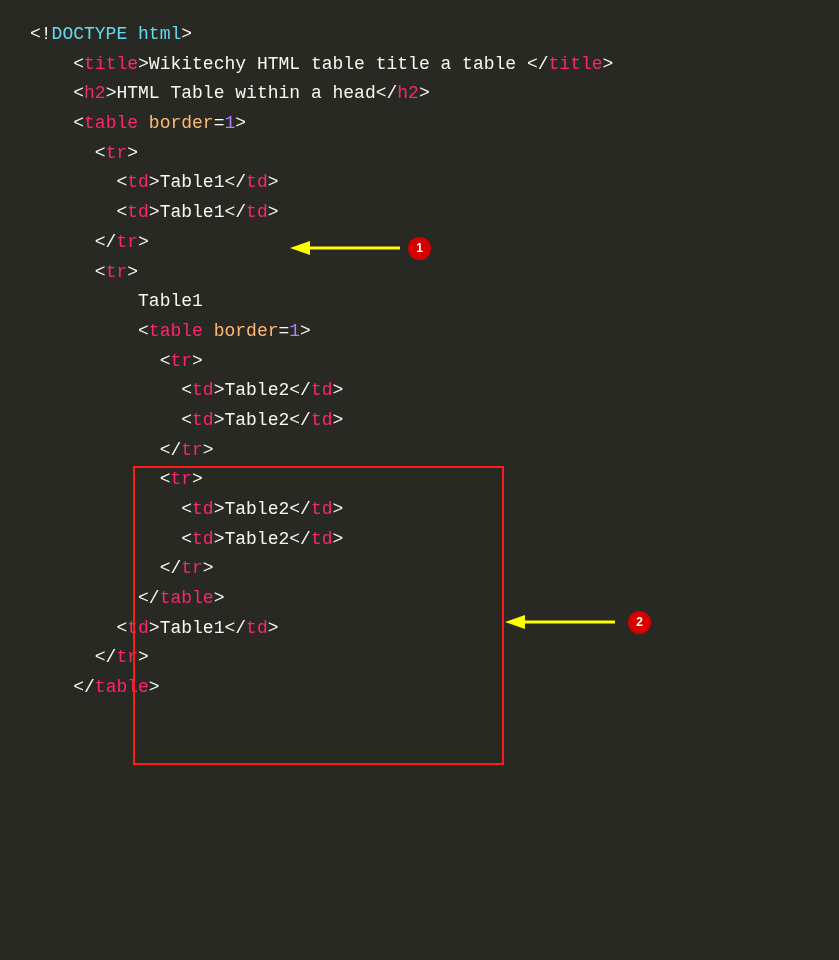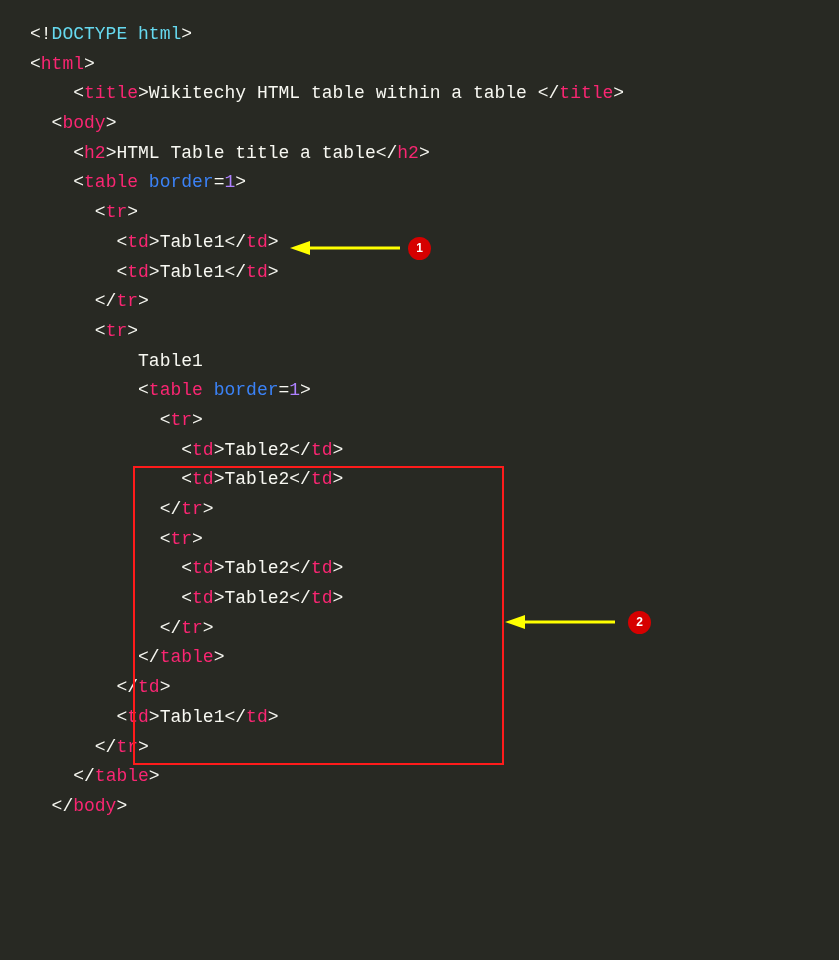--- a/index.html
+++ b/index.html
@@ -19,21 +19,21 @@
     box-sizing: border-box;
     border-radius: 29px;
   }
   .line {
     white-space: pre;
     position: relative;
   }
   .p  { color: #f8f8f2; } 
   .kw { color: #66d9ef; } 
   .tag{ color: #f92672; } 
-  .attr{ color: #3b82f6; } 
+  .attr{ color: #fdba74; } 
   .txt{ color: #f8f8f2; } 
   .num{ color: #ae81ff; } 
   
   .highlight-box {
     position: absolute;
     border: 2px solid #ff1b1b;
     background: transparent;
     z-index: 2;
     pointer-events: none;
   }
@@ -61,29 +61,27 @@
     overflow: visible;
   }
 </style>
 </head>
 <body>
 
 <div class="editor">
 
 <div class="line"><span class="p">&lt;!</span><span class="kw">DOCTYPE</span><span class="kw"> html</span><span class="p">&gt;</span></div>
 
-<div class="line"><span class="p">&lt;</span><span class="tag">html</span><span class="p">&gt;</span></div>
 
 
-<div class="line"><span class="p">    </span><span class="p">&lt;</span><span class="tag">title</span><span class="p">&gt;</span><span class="txt">Wikitechy HTML table within a table </span><span class="p">&lt;/</span><span class="tag">title</span><span class="p">&gt;</span></div>
+<div class="line"><span class="p">    </span><span class="p">&lt;</span><span class="tag">title</span><span class="p">&gt;</span><span class="txt">Wikitechy HTML table title a table </span><span class="p">&lt;/</span><span class="tag">title</span><span class="p">&gt;</span></div>
 
 
-<div class="line"><span class="p">  </span><span class="p">&lt;</span><span class="tag">body</span><span class="p">&gt;</span></div>
 
-<div class="line"><span class="p">    </span><span class="p">&lt;</span><span class="tag">h2</span><span class="p">&gt;</span><span class="txt">HTML Table title a table</span><span class="p">&lt;/</span><span class="tag">h2</span><span class="p">&gt;</span></div>
+<div class="line"><span class="p">    </span><span class="p">&lt;</span><span class="tag">h2</span><span class="p">&gt;</span><span class="txt">HTML Table within a head</span><span class="p">&lt;/</span><span class="tag">h2</span><span class="p">&gt;</span></div>
 
 <div class="line"><span class="p">    </span><span class="p">&lt;</span><span class="tag">table</span><span class="txt"> </span><span class="attr">border</span><span class="p">=</span><span class="num">1</span><span class="p">&gt;</span></div>
 
 <div class="line"><span class="p">      </span><span class="p">&lt;</span><span class="tag">tr</span><span class="p">&gt;</span></div>
 
 <div class="line"><span class="p">        </span><span class="p">&lt;</span><span class="tag">td</span><span class="p">&gt;</span><span class="txt">Table1</span><span class="p">&lt;/</span><span class="tag">td</span><span class="p">&gt;</span></div>
 
 <div class="line"><span class="p">        </span><span class="p">&lt;</span><span class="tag">td</span><span class="p">&gt;</span><span class="txt">Table1</span><span class="p">&lt;/</span><span class="tag">td</span><span class="p">&gt;</span></div>
 
 <div class="line"><span class="p">      </span><span class="p">&lt;/</span><span class="tag">tr</span><span class="p">&gt;</span></div>
@@ -106,29 +104,27 @@
 <div class="line"><span class="p">            </span><span class="p">&lt;</span><span class="tag">tr</span><span class="p">&gt;</span></div>
 
 <div class="line"><span class="p">              </span><span class="p">&lt;</span><span class="tag">td</span><span class="p">&gt;</span><span class="txt">Table2</span><span class="p">&lt;/</span><span class="tag">td</span><span class="p">&gt;</span></div>
 
 <div class="line"><span class="p">              </span><span class="p">&lt;</span><span class="tag">td</span><span class="p">&gt;</span><span class="txt">Table2</span><span class="p">&lt;/</span><span class="tag">td</span><span class="p">&gt;</span></div>
 
 <div class="line"><span class="p">            </span><span class="p">&lt;/</span><span class="tag">tr</span><span class="p">&gt;</span></div>
 
 <div class="line"><span class="p">          </span><span class="p">&lt;/</span><span class="tag">table</span><span class="p">&gt;</span></div>
 
-<div class="line"><span class="p">        </span><span class="p">&lt;/</span><span class="tag">td</span><span class="p">&gt;</span></div>
 
 <div class="line"><span class="p">        </span><span class="p">&lt;</span><span class="tag">td</span><span class="p">&gt;</span><span class="txt">Table1</span><span class="p">&lt;/</span><span class="tag">td</span><span class="p">&gt;</span></div>
 
 <div class="line"><span class="p">      </span><span class="p">&lt;/</span><span class="tag">tr</span><span class="p">&gt;</span></div>
 
 <div class="line"><span class="p">    </span><span class="p">&lt;/</span><span class="tag">table</span><span class="p">&gt;</span></div>
 
-<div class="line"><span class="p">  </span><span class="p">&lt;/</span><span class="tag">body</span><span class="p">&gt;</span></div>
 
 
 <div class="highlight-box" style="left:133px; top:466px; width:367px; height:295px;"></div>
 
 <svg class="arrow arrow-svg" style="left:290px; top:236px;" width="110" height="24">
   <line x1="110" y1="12" x2="18" y2="12" stroke="#ffff00" stroke-width="3"></line>
   <polygon points="0,12 20,5 20,19" fill="#ffff00"></polygon>
 </svg>
 <div class="badge" style="left:408px; top:237px;">
       <span>1</span>

